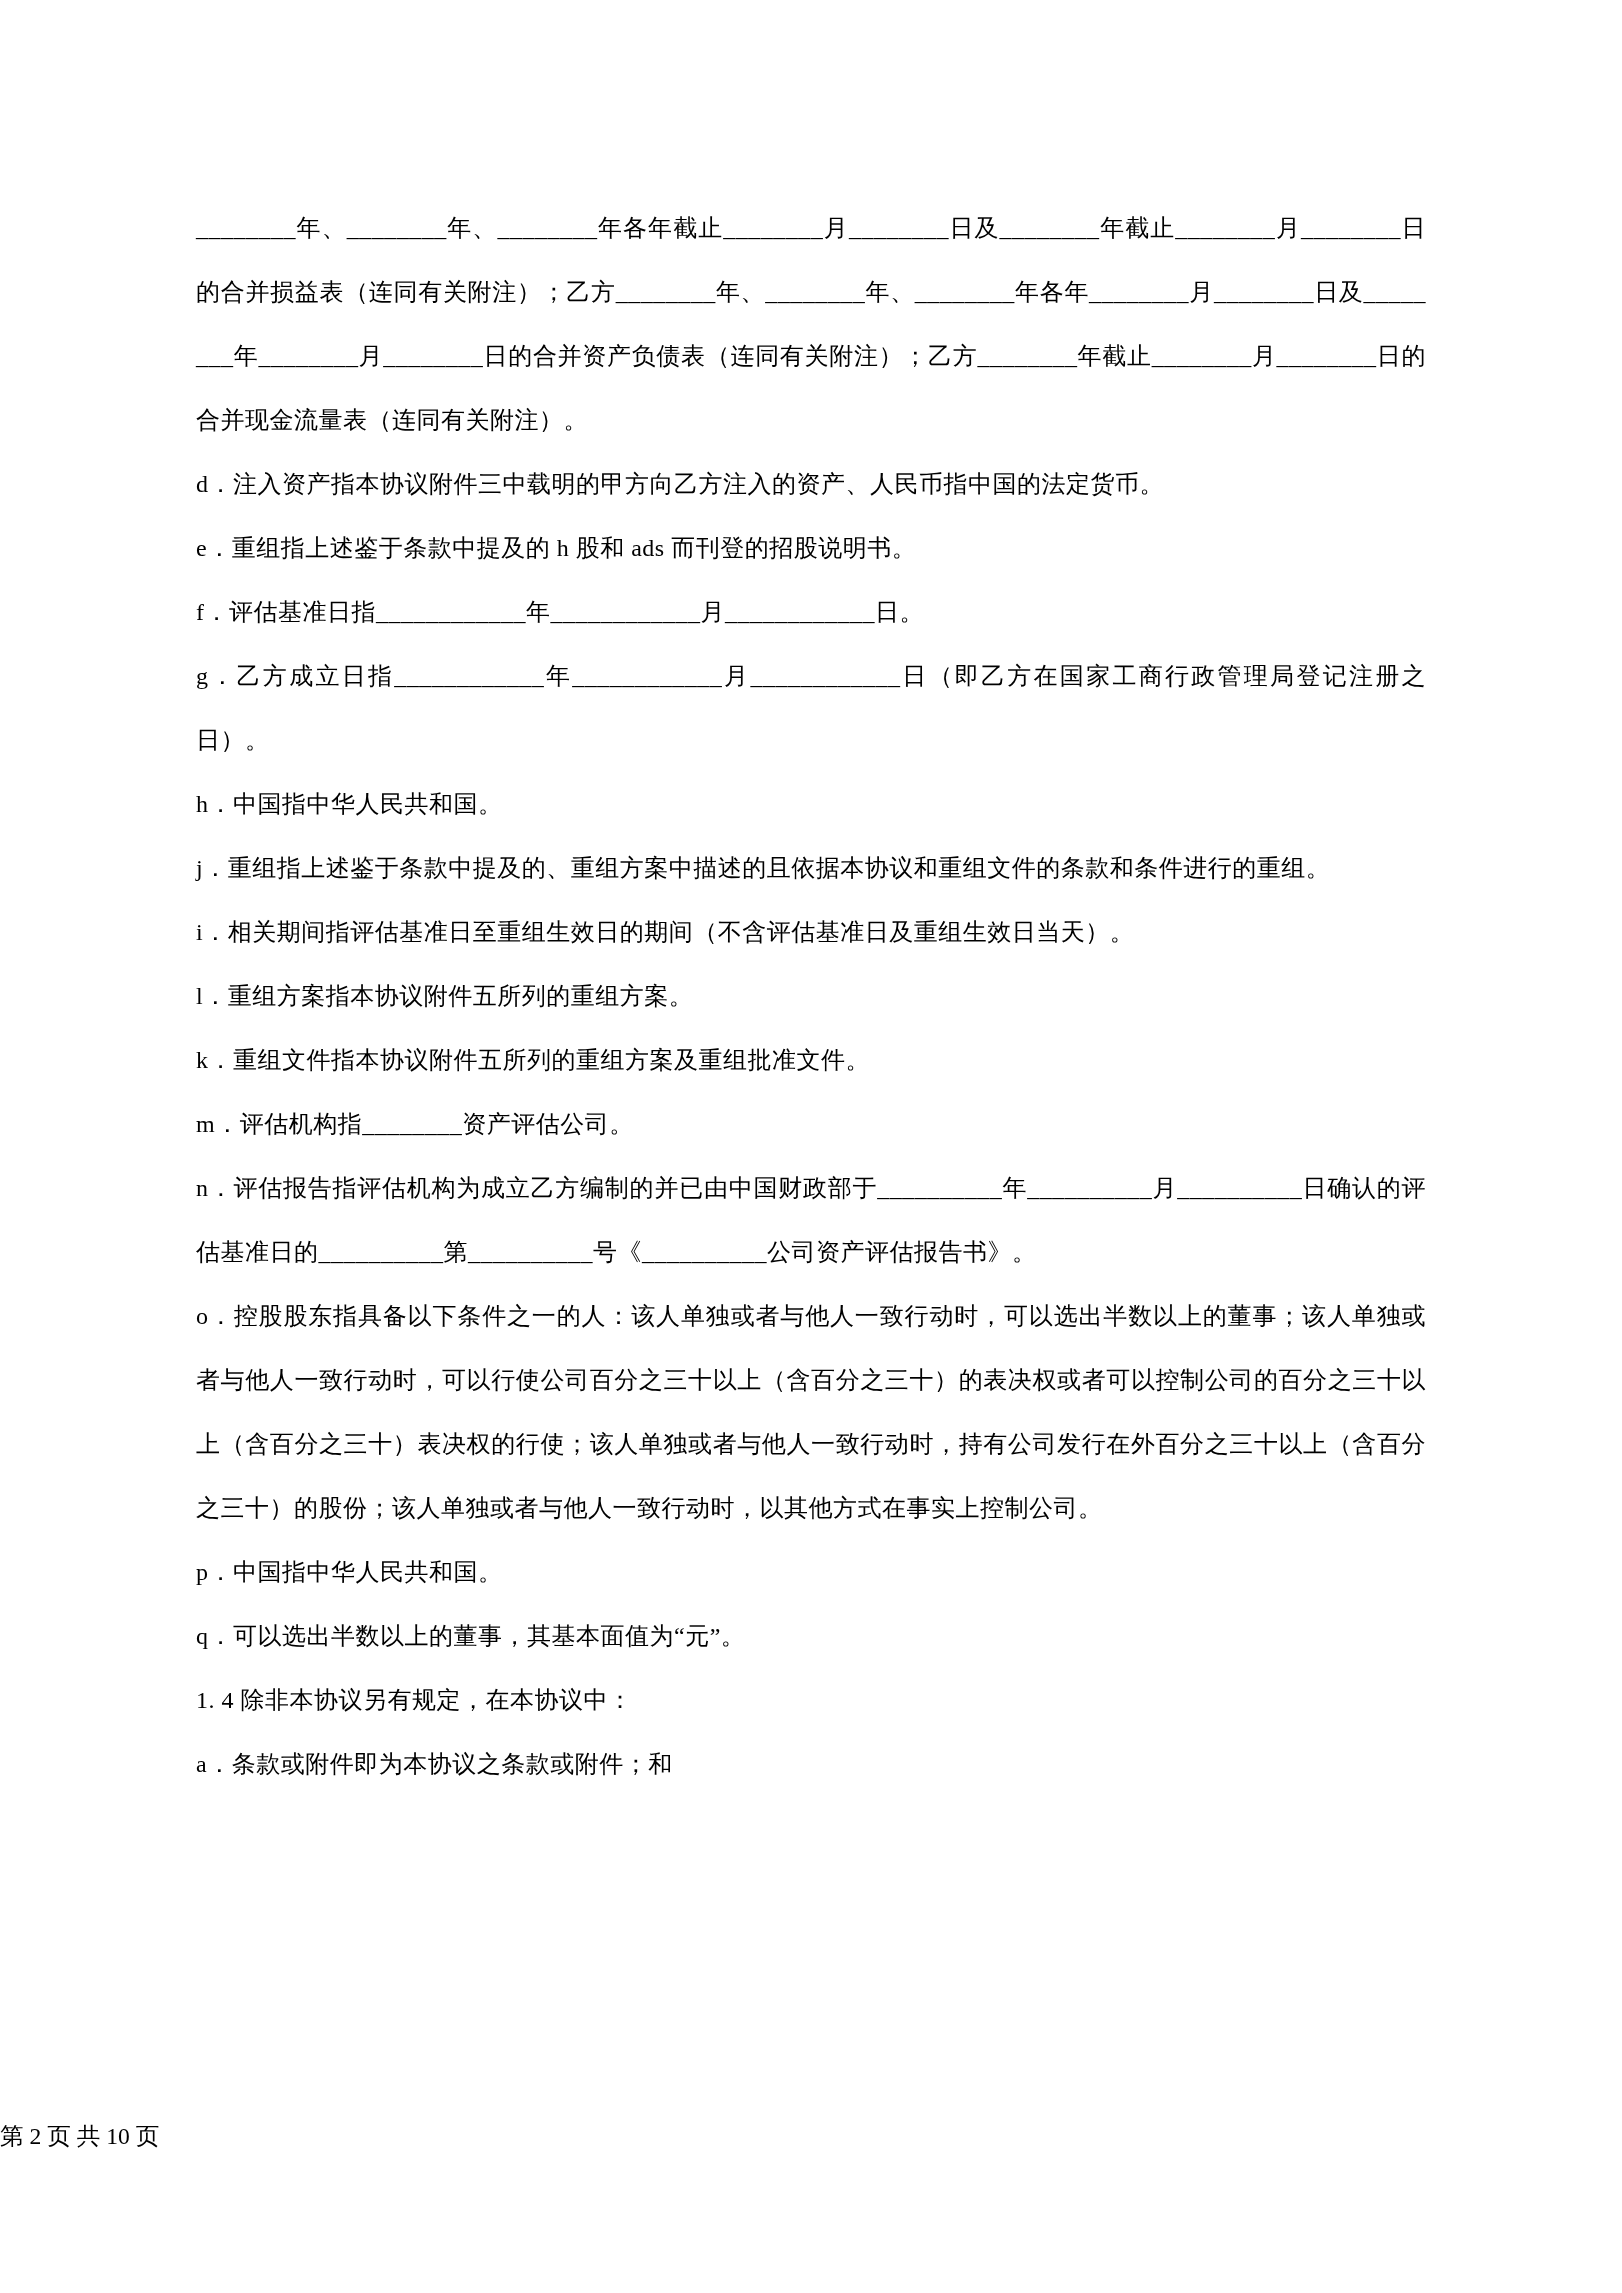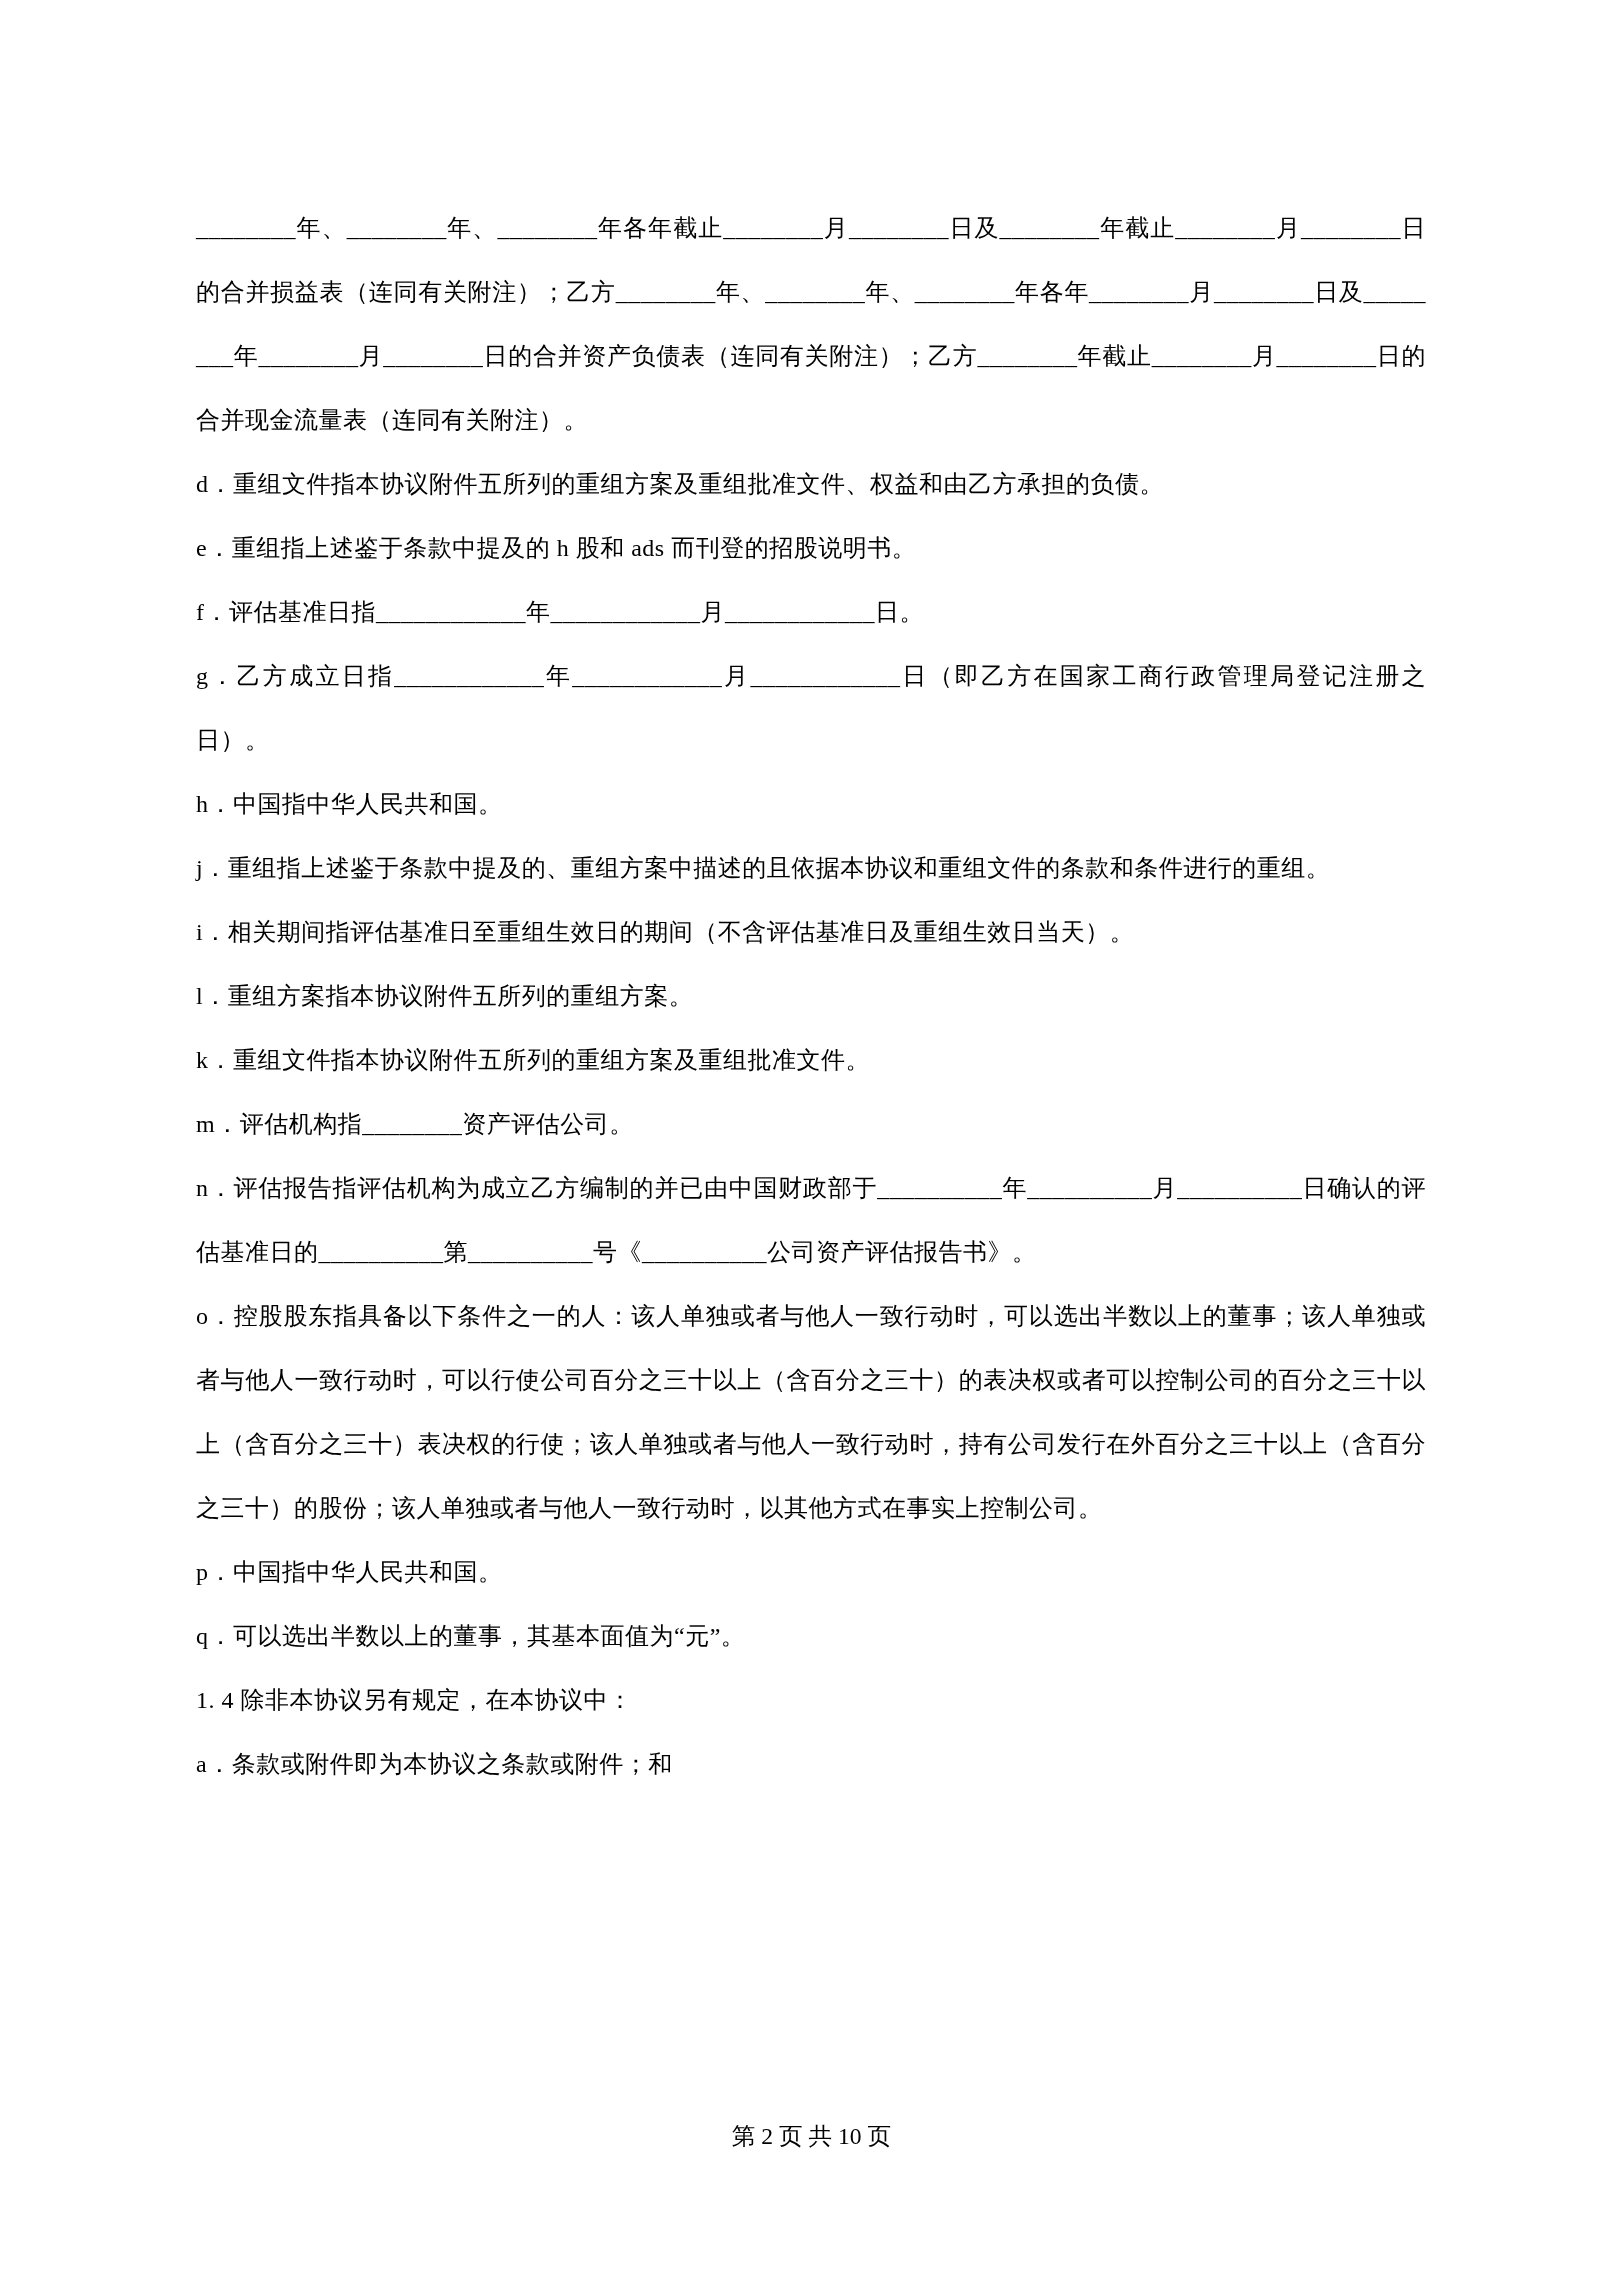--- a/index.html
+++ b/index.html
@@ -30,33 +30,32 @@
     line-height: 64px;
     text-align: justify;
     letter-spacing: 0.5px;
     word-break: break-all;
   }
   .page-footer {
     position: absolute;
     top: 2120px;
     left: 0;
     width: 100%;
-    text-align: center;
     font-size: 23.6px;
     line-height: 33px;
     color: #000000;
   }
 </style>
 </head>
 <body>
 
 <div class="page">
   <div class="content">
     <p>________年、________年、________年各年截止________月________日及________年截止________月________日的合并损益表（连同有关附注）；乙方________年、________年、________年各年________月________日及________年________月________日的合并资产负债表（连同有关附注）；乙方________年截止________月________日的合并现金流量表（连同有关附注）。</p>
-    <p>d．重组文件指本协议附件五所列的重组方案及重组批准文件、权益和由乙方承担的负债。</p>
+    <p>d．注入资产指本协议附件三中载明的甲方向乙方注入的资产、人民币指中国的法定货币。</p>
     <p>e．重组指上述鉴于条款中提及的 h 股和 ads 而刊登的招股说明书。</p>
     <p>f．评估基准日指____________年____________月____________日。</p>
     <p>g．乙方成立日指____________年____________月____________日（即乙方在国家工商行政管理局登记注册之日）。</p>
     <p>h．中国指中华人民共和国。</p>
     <p>j．重组指上述鉴于条款中提及的、重组方案中描述的且依据本协议和重组文件的条款和条件进行的重组。</p>
     <p>i．相关期间指评估基准日至重组生效日的期间（不含评估基准日及重组生效日当天）。</p>
     <p>l．重组方案指本协议附件五所列的重组方案。</p>
     <p>k．重组文件指本协议附件五所列的重组方案及重组批准文件。</p>
     <p>m．评估机构指________资产评估公司。</p>
     <p>n．评估报告指评估机构为成立乙方编制的并已由中国财政部于__________年__________月__________日确认的评估基准日的__________第__________号《__________公司资产评估报告书》。</p>

